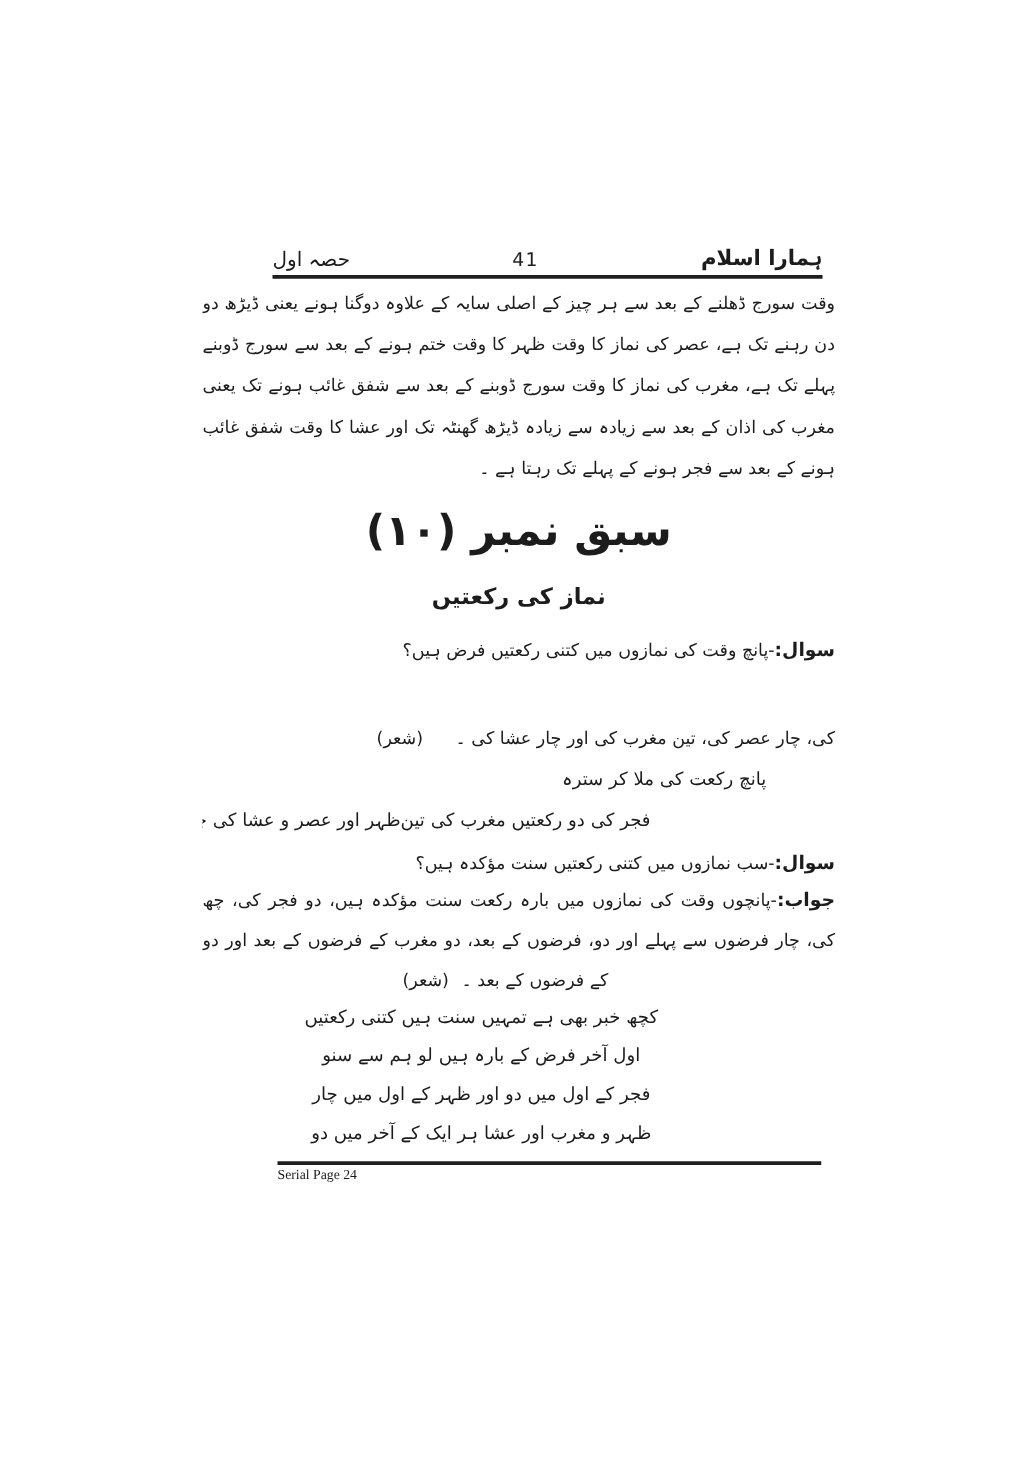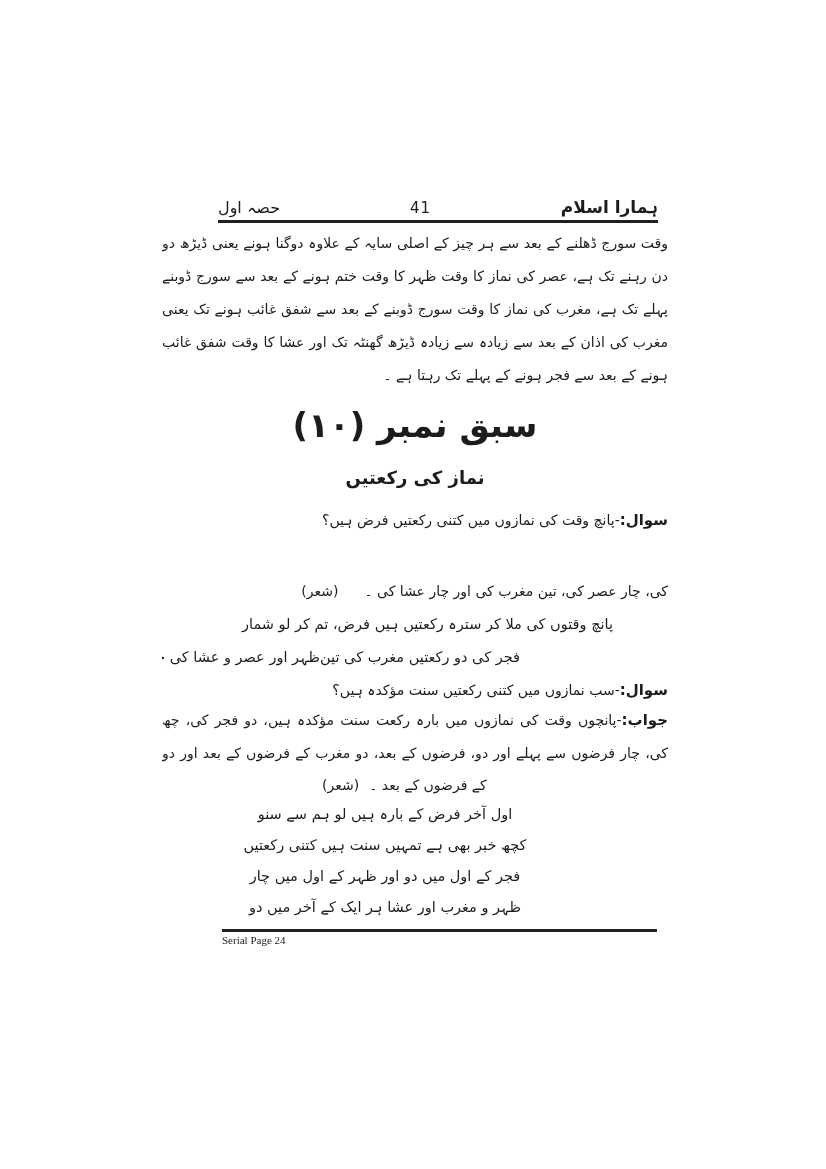--- a/index.html
+++ b/index.html
@@ -138,22 +138,21 @@
 
   <div class="rl" style="top:504px">
     <span class="lbl">سوال:</span><span>-پانچ وقت کی نمازوں میں کتنی رکعتیں فرض ہیں؟</span>
   </div>
   <div class="rl" style="top:575px">
     <span>کی، چار عصر کی، تین مغرب کی اور چار عشا کی ۔</span><span class="sher">(شعر)</span>
   </div>
 
   <div class="poem1">
     <div class="vrow r1">
-      <span>پانچ وقتوں کی ملا کر سترہ</span>
-      <span>رکعتیں ہیں فرض، تم کر لو شمار</span>
+      <span>پانچ رکعت کی ملا کر سترہ</span>
     </div>
     <div class="vrow r2">
       <span>فجر کی دو رکعتیں مغرب کی تین</span>
       <span>ظہر اور عصر و عشا کی چار چار</span>
     </div>
   </div>
 
   <div class="rl" style="top:674px">
     <span class="lbl">سوال:</span><span>-سب نمازوں میں کتنی رکعتیں سنت مؤکدہ ہیں؟</span>
   </div>
@@ -161,22 +160,22 @@
     <span class="lbl">جواب:</span><span>-پانچوں وقت کی نمازوں میں بارہ رکعت سنت مؤکدہ ہیں، دو فجر کی، چھ ظہر</span>
   </div>
   <div class="rl jl" style="top:737px">
     <span>کی، چار فرضوں سے پہلے اور دو، فرضوں کے بعد، دو مغرب کے فرضوں کے بعد اور دو عشا</span>
   </div>
   <div class="rl centerish" style="top:769px">
     <span>کے فرضوں کے بعد ۔</span><span class="sher tight">(شعر)</span>
   </div>
 
   <div class="poem2">
+    <div class="vline">کچھ خبر بھی ہے تمہیں سنت ہیں کتنی رکعتیں</div>
     <div class="vline">اول آخر فرض کے بارہ ہیں لو ہم سے سنو</div>
-    <div class="vline">کچھ خبر بھی ہے تمہیں سنت ہیں کتنی رکعتیں</div>
     <div class="vline">فجر کے اول میں دو اور ظہر کے اول میں چار</div>
     <div class="vline">ظہر و مغرب اور عشا ہر ایک کے آخر میں دو</div>
   </div>
 
   <div class="footer-rule"></div>
   <div class="footer-text">Serial Page 24</div>
 
 </div>
 
 </body></html>

